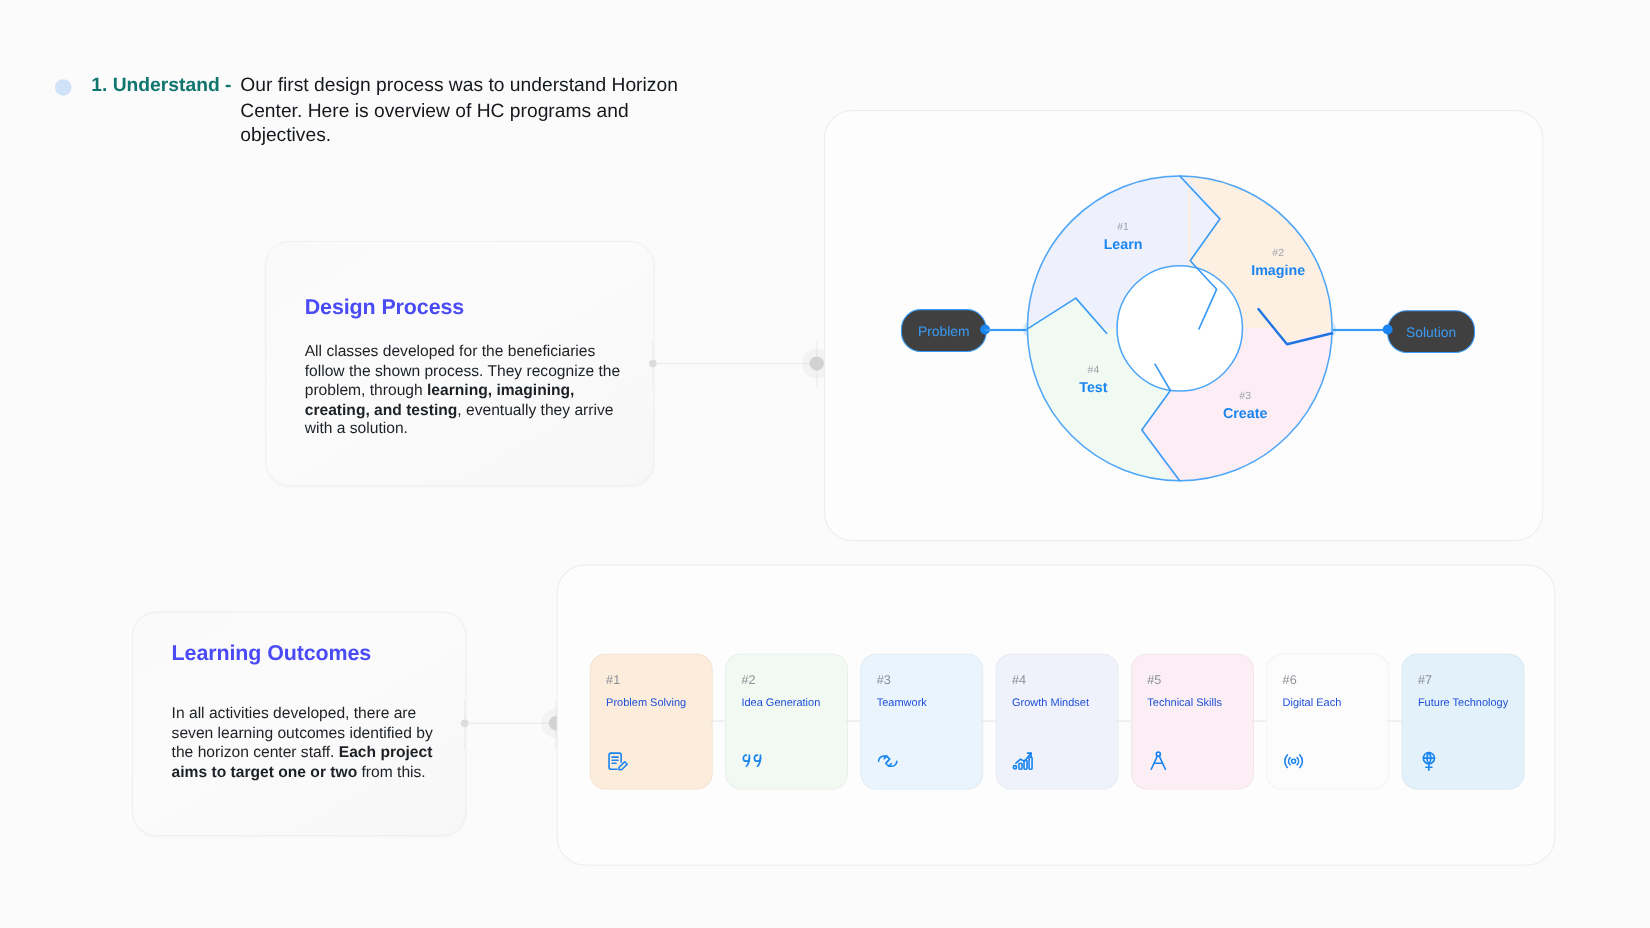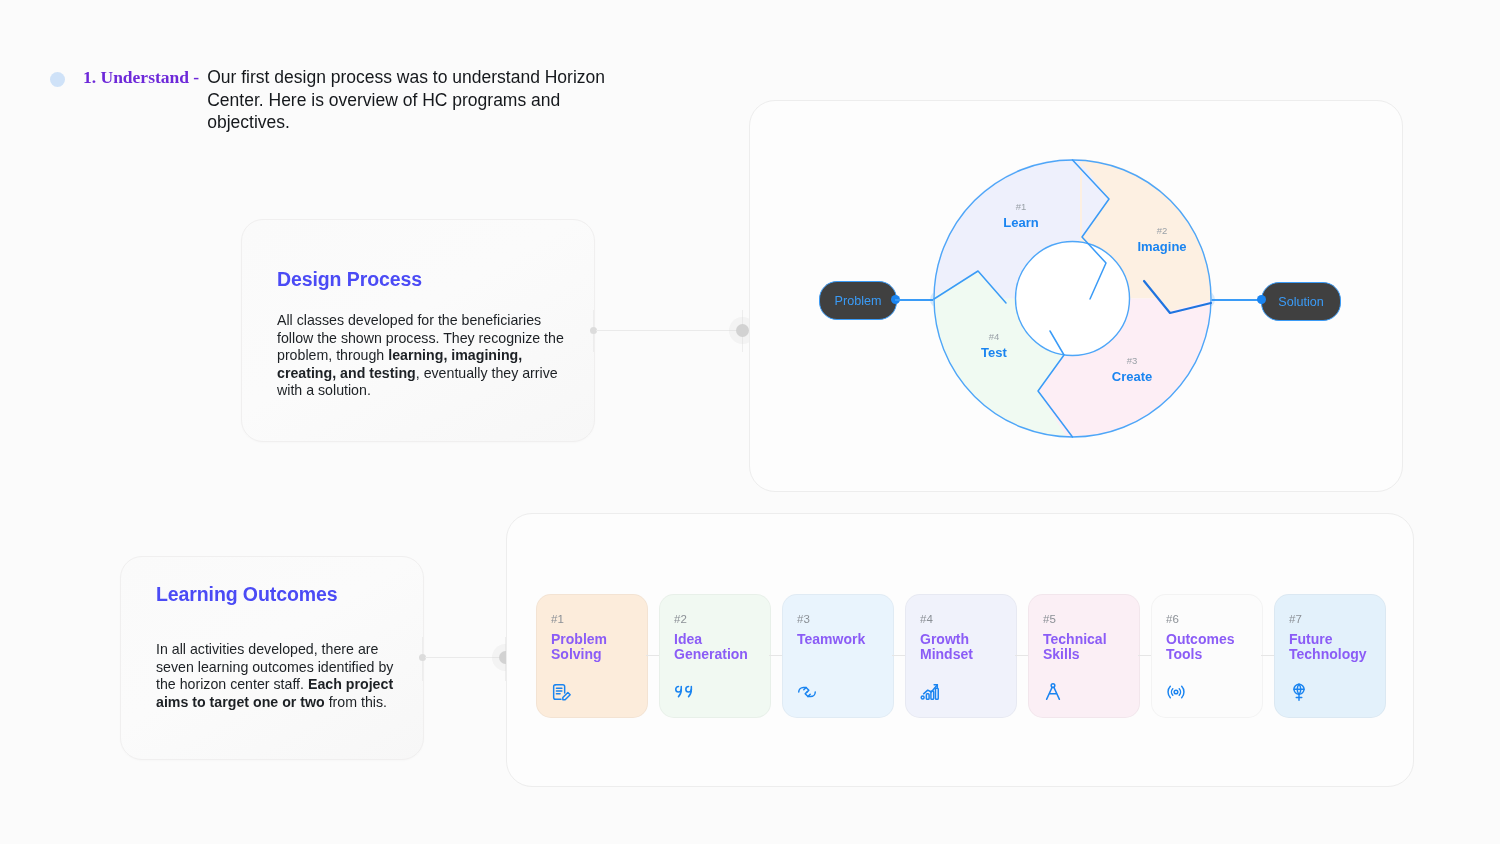--- a/index.html
+++ b/index.html
@@ -11,22 +11,22 @@
   }
   .abs{position:absolute;}
 
   
   #heading{left:50px;top:66px;width:620px;display:flex;align-items:flex-start;}
   #heading .bullet{
     width:15px;height:15px;border-radius:50%;background:#cfe2f8;
     margin-top:6px;flex:0 0 auto;
   }
   #heading .step{
-    font-size:17.5px;font-weight:bold;color:#6d28d9;margin-left:18px;
-    white-space:nowrap;line-height:22.5px;font-family:Liberation Serif, serif;
+    font-size:17.5px;font-weight:bold;color:#0f766e;margin-left:18px;
+    white-space:nowrap;line-height:22.5px;
   }
   #heading .desc{
     font-size:17.5px;color:#15181c;line-height:22.5px;margin-left:8px;
     max-width:400px;
   }
 
   
   .panel{
     border:1px solid #ededed;border-radius:26px;background:#fdfdfd;
   }
@@ -65,22 +65,22 @@
   
   #lo-panel{left:506px;top:513px;width:906px;height:272px;}
   .ocard{
     position:absolute;top:80px;width:110px;height:122px;border-radius:15px;
     border:1px solid rgba(0,0,0,.035);
   }
   .ocard .num{
     position:absolute;left:14px;top:18px;font-size:11.5px;color:#8b9096;
   }
   .ocard .nm{
-    position:absolute;left:14px;top:37px;font-size:14px;line-height:15.2px;
-    font-weight:bold;color:#8b5cf6;width:92px;
+    position:absolute;left:14px;top:37px;font-size:10px;line-height:15.2px;
+    font-weight:normal;color:#1d4ed8;width:92px;
   }
   .ocard .ico{position:absolute;left:13px;bottom:14px;width:22px;height:22px;}
   .ocard .ico svg{display:block;width:22px;height:22px;}
   .ocard-link{position:absolute;top:141px;height:1px;width:13px;background:#e6e6e6;}
 </style>
 </head>
 <body>
 
 <div class="abs" id="heading">
   <div class="bullet"></div>
@@ -249,21 +249,21 @@
           <path d="M11 7 5 20"></path>
           <path d="M13 7l6 13"></path>
           <path d="M8.5 14h7"></path>
       </svg>
     </span>
   </div>
   <div class="ocard-link" style="left:631px;"></div>
 
   <div class="ocard" style="left: 644px; background: rgb(252, 252, 252);">
     <span class="num">#6</span>
-    <span class="nm">Outcomes Tools</span>
+    <span class="nm">Digital Each</span>
     <span class="ico">
       <svg viewBox="0 0 24 24" fill="none" stroke="#1a84f0" stroke-width="1.6" stroke-linecap="round" stroke-linejoin="round">
         <circle cx="12" cy="12" r="2"></circle>
         <path d="M8.5 8.5a5 5 0 0 0 0 7"></path>
           <path d="M15.5 8.5a5 5 0 0 1 0 7"></path>
         <path d="M5.8 5.8a9 9 0 0 0 0 12.4"></path>
           <path d="M18.2 5.8a9 9 0 0 1 0 12.4"></path>
       </svg>
     </span>
   </div>

